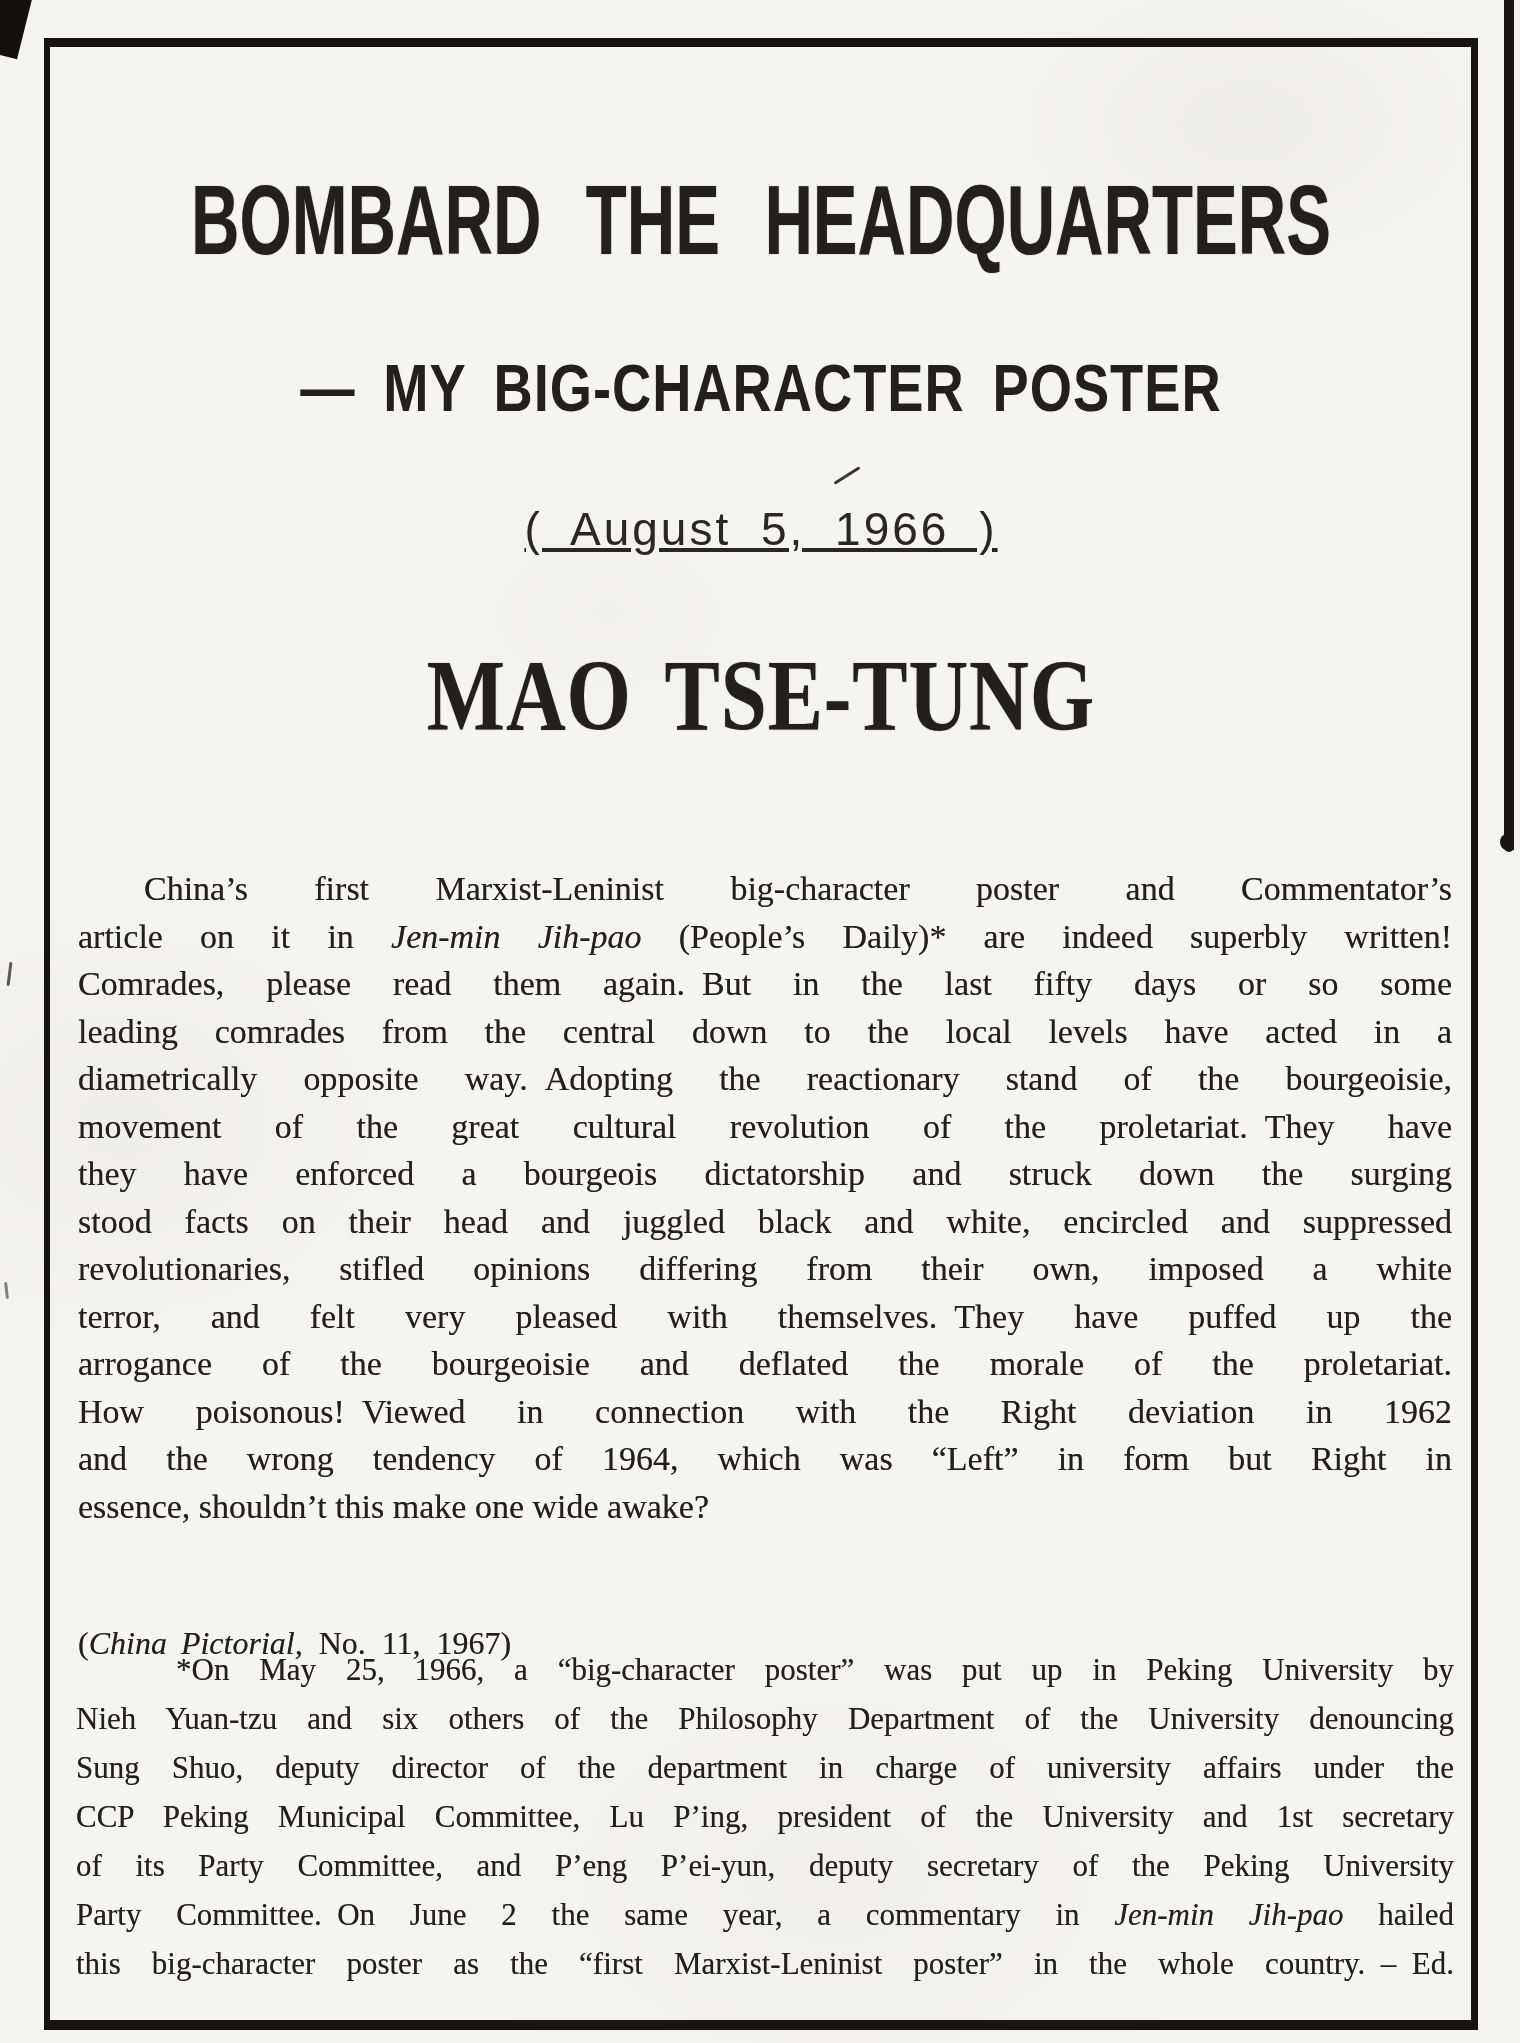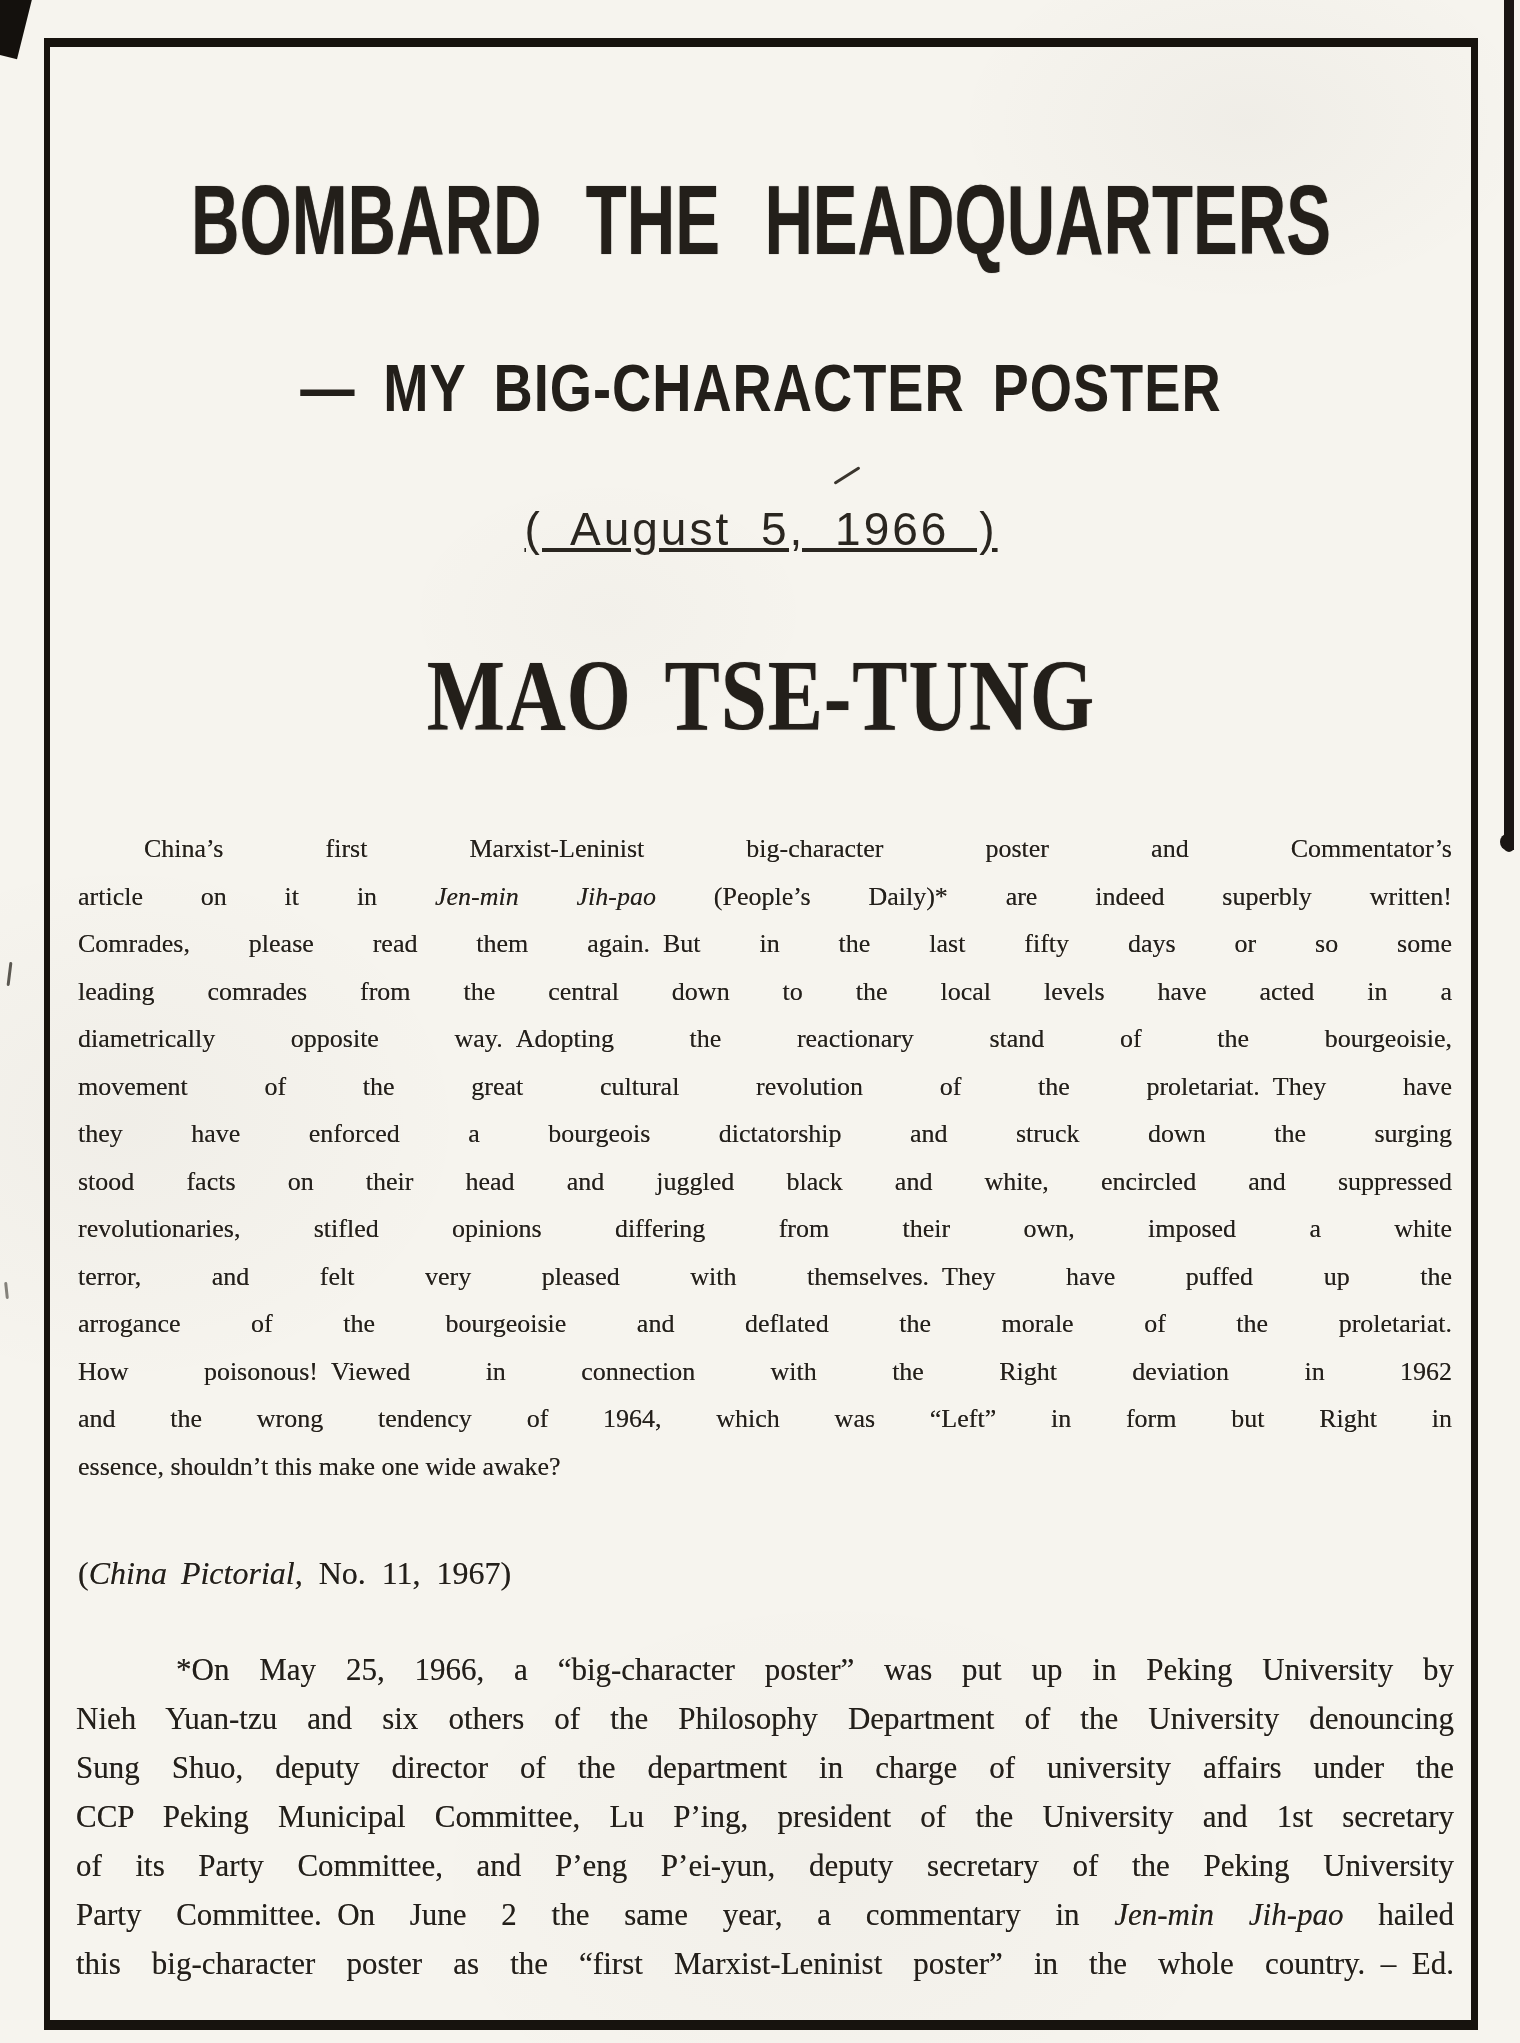--- a/index.html
+++ b/index.html
@@ -77,27 +77,27 @@
     transform-origin: center top;
     text-shadow: 0 0 1px rgba(25,20,15,0.5);
   }
   .textcol {
     position: absolute;
     font-family: "Liberation Serif", "DejaVu Serif", serif;
     color: var(--ink, #231f1a);
     text-shadow: 0 0 0.5px rgba(30,25,20,0.6);
   }
   .bodytext {
-    left: 78px; top: 825px; width: 1374px;
-    font-size: 26px;
+    left: 78px; top: 865px; width: 1374px;
+    font-size: 34px;
     line-height: 47.5px;
     --indent: 66px;
   }
   .citation {
-    left: 78px; top: 1550px; width: 1370px;
+    left: 78px; top: 1620px; width: 1370px;
     font-size: 32px;
     line-height: 47px;
     text-align: right;
     word-spacing: 6px;
   }
   .footnote {
     left: 76px; top: 1645px; width: 1378px;
     font-size: 31px;
     line-height: 49px;
     --indent: 100px;

